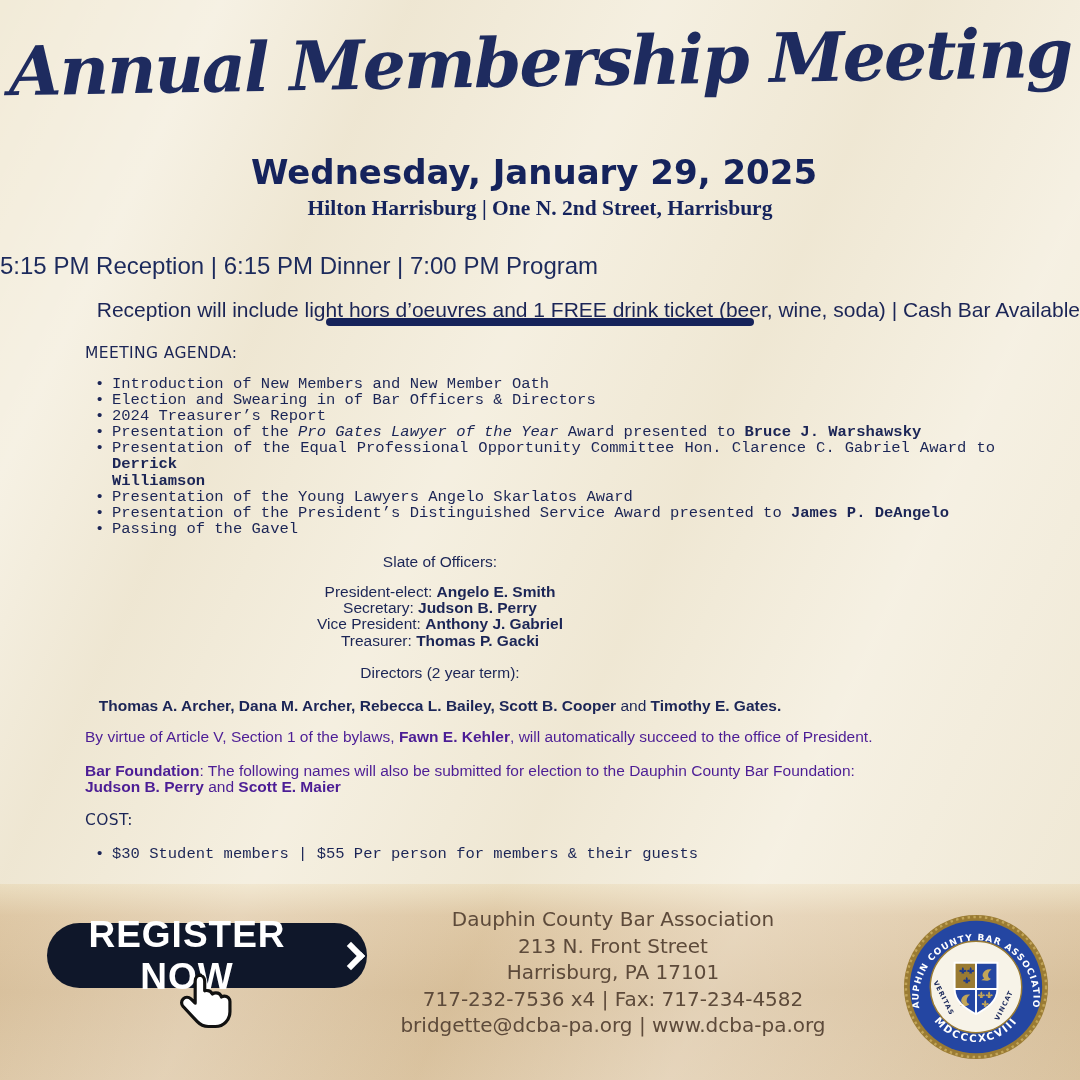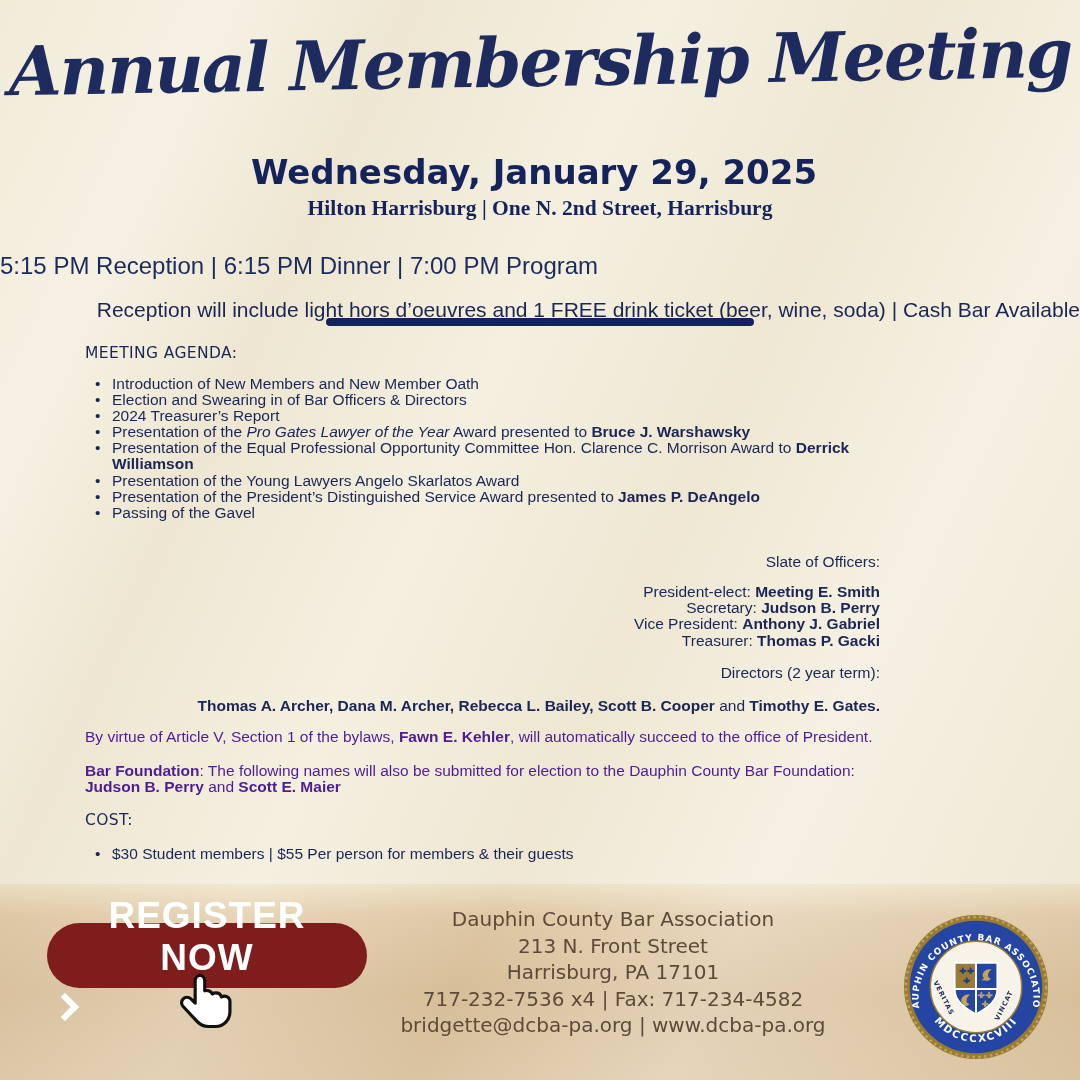--- a/index.html
+++ b/index.html
@@ -58,49 +58,49 @@
   }
   .section-h{
     font-family:"DejaVu Sans",sans-serif;font-weight:400;
     font-size:15.5px;letter-spacing:.4px;color:#1b2556;
   }
   .agenda-h{left:85px;top:344px;}
   .cost-h{left:85px;top:811px;}
 
   .flyer-list{left:85px;top:376px;width:910px;margin:0;padding:0;list-style:none;
     font-size:15.5px;line-height:16.1px;text-align:justify;}
-  .flyer-list li{position:relative;padding-left:27px;margin:0;}
+  .flyer-list li{position:relative;padding-left:27px;margin:0;font-family:Liberation Mono, monospace;}
   .flyer-list li::before{content:"\2022";position:absolute;left:10px;top:0;}
   .cost-list{top:846px;}
 
-  .centered{left:0;width:880px;text-align:right;font-size:15.5px;color:#1b2556;}
+  .centered{left:0;width:880px;text-align:center;font-size:15.5px;color:#1b2556;}
   .slate-h{top:553px;}
   .officers-block{top:584px;line-height:16.2px;}
   .directors-h{top:664px;}
   .directors-names{top:697px;}
 
   .para{left:85px;width:910px;font-size:15.5px;line-height:15.6px;text-align:justify;color:#4c1d95;}
   .succession{top:729px;}
   .foundation{top:763px;}
 
   .b{font-weight:700;}
   .i{font-style:italic;}
 
   .footer-block{
     left:353px;top:906px;width:520px;text-align:center;
     font-family:"DejaVu Sans",sans-serif;font-size:20px;line-height:26.5px;
     color:#5d4a3a;
   }
 
   .register-btn{
     left:47px;top:923px;width:320px;height:65px;border:none;border-radius:33px;
-    background:#7f1d1d;color:#ffffff;cursor:pointer;
-    display:flex;justify-content:center;gap:18px;
+    background:#0f172a;color:#ffffff;cursor:pointer;
+    display:flex;align-items:center;justify-content:center;gap:18px;
     font-family:"Liberation Sans",sans-serif;font-weight:700;font-size:37px;
-    letter-spacing:1px;word-spacing:8px;flex-direction:column;
+    letter-spacing:1px;word-spacing:8px;
   }
   .chev{
     width:14px;height:14px;border-top:6px solid #fff;border-right:6px solid #fff;
     transform:rotate(45deg);margin-left:2px;flex:0 0 auto;
   }
   .hand-cursor{left:177px;top:968px;width:60px;height:70px;}
   .seal{left:903px;top:914px;width:146px;height:146px;}
 </style>
 </head>
 <body>
@@ -114,29 +114,29 @@
   <div class="layer schedule-line">5:15 PM Reception | 6:15 PM Dinner | 7:00 PM Program</div>
   <div class="layer reception-line">Reception will include light hors d’oeuvres and 1 FREE drink ticket (beer, wine, soda) | Cash Bar Available</div>
   <div class="layer divider"></div>
 
   <div class="layer section-h agenda-h">MEETING AGENDA:</div>
   <ul class="layer flyer-list">
     <li><span>Introduction of New Members and New Member Oath</span></li>
     <li><span>Election and Swearing in of Bar Officers &amp; Directors</span></li>
     <li><span>2024 Treasurer’s Report</span></li>
     <li><span>Presentation of the </span><span class="i">Pro Gates Lawyer of the Year</span><span> Award presented to </span><span class="b">Bruce J. Warshawsky</span></li>
-    <li><span>Presentation of the Equal Professional Opportunity Committee Hon. Clarence C. Morrison Award to </span><span class="b">Derrick</span><br><span class="b">Williamson</span></li>
+    <li><span>Presentation of the Equal Professional Opportunity Committee Hon. Clarence C. Gabriel Award to </span><span class="b">Derrick</span><br><span class="b">Williamson</span></li>
     <li><span>Presentation of the Young Lawyers Angelo Skarlatos Award</span></li>
     <li><span>Presentation of the President’s Distinguished Service Award presented to </span><span class="b">James P. DeAngelo</span></li>
     <li><span>Passing of the Gavel</span></li>
   </ul>
 
   <div class="layer centered slate-h">Slate of Officers:</div>
   <div class="layer centered officers-block">
-    <div><span>President-elect: </span><span class="b">Meeting E. Smith</span></div>
+    <div><span>President-elect: </span><span class="b">Angelo E. Smith</span></div>
     <div><span>Secretary: </span><span class="b">Judson B. Perry</span></div>
     <div><span>Vice President: </span><span class="b">Anthony J. Gabriel</span></div>
     <div><span>Treasurer: </span><span class="b">Thomas P. Gacki</span></div>
   </div>
 
   <div class="layer centered directors-h">Directors (2 year term):</div>
   <div class="layer centered directors-names"><span class="b">Thomas A. Archer, Dana M. Archer, Rebecca L. Bailey, Scott B. Cooper</span><span> and </span><span class="b">Timothy E. Gates.</span></div>
 
   <div class="layer para succession"><span>By virtue of Article V, Section 1 of the bylaws, </span><span class="b">Fawn E. Kehler</span><span>, will automatically succeed to the office of President.</span></div>
   <div class="layer para foundation"><span class="b">Bar Foundation</span><span>: The following names will also be submitted for election to the Dauphin County Bar Foundation:</span><br><span class="b">Judson B. Perry</span><span> and </span><span class="b">Scott E. Maier</span></div>

